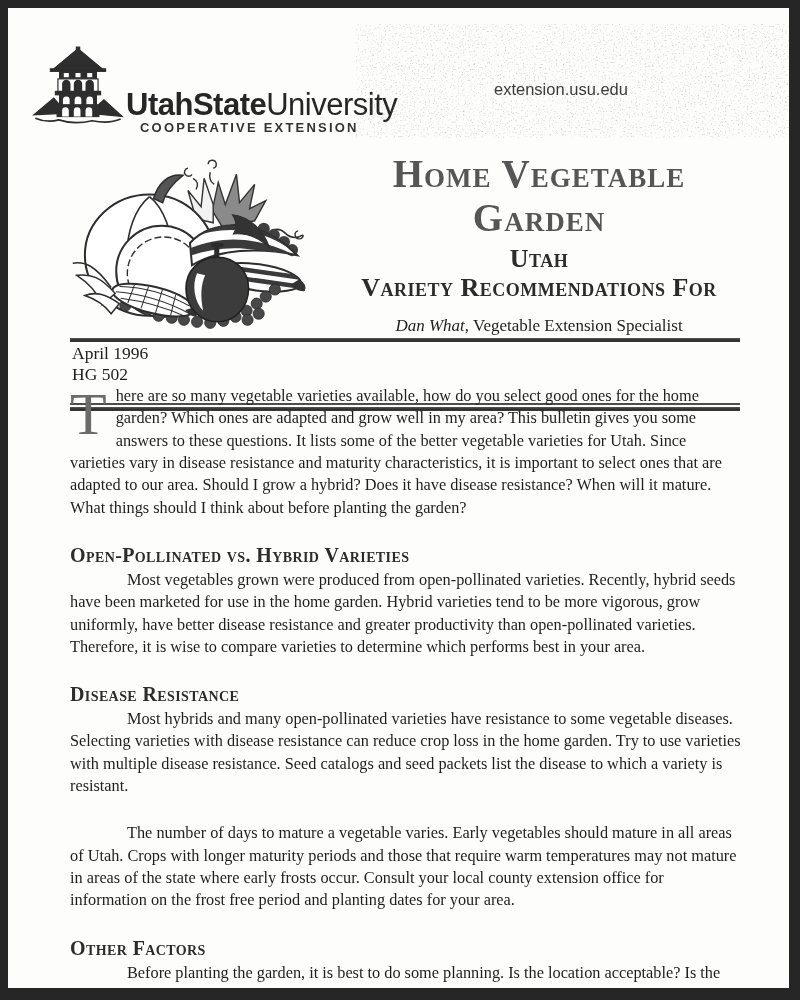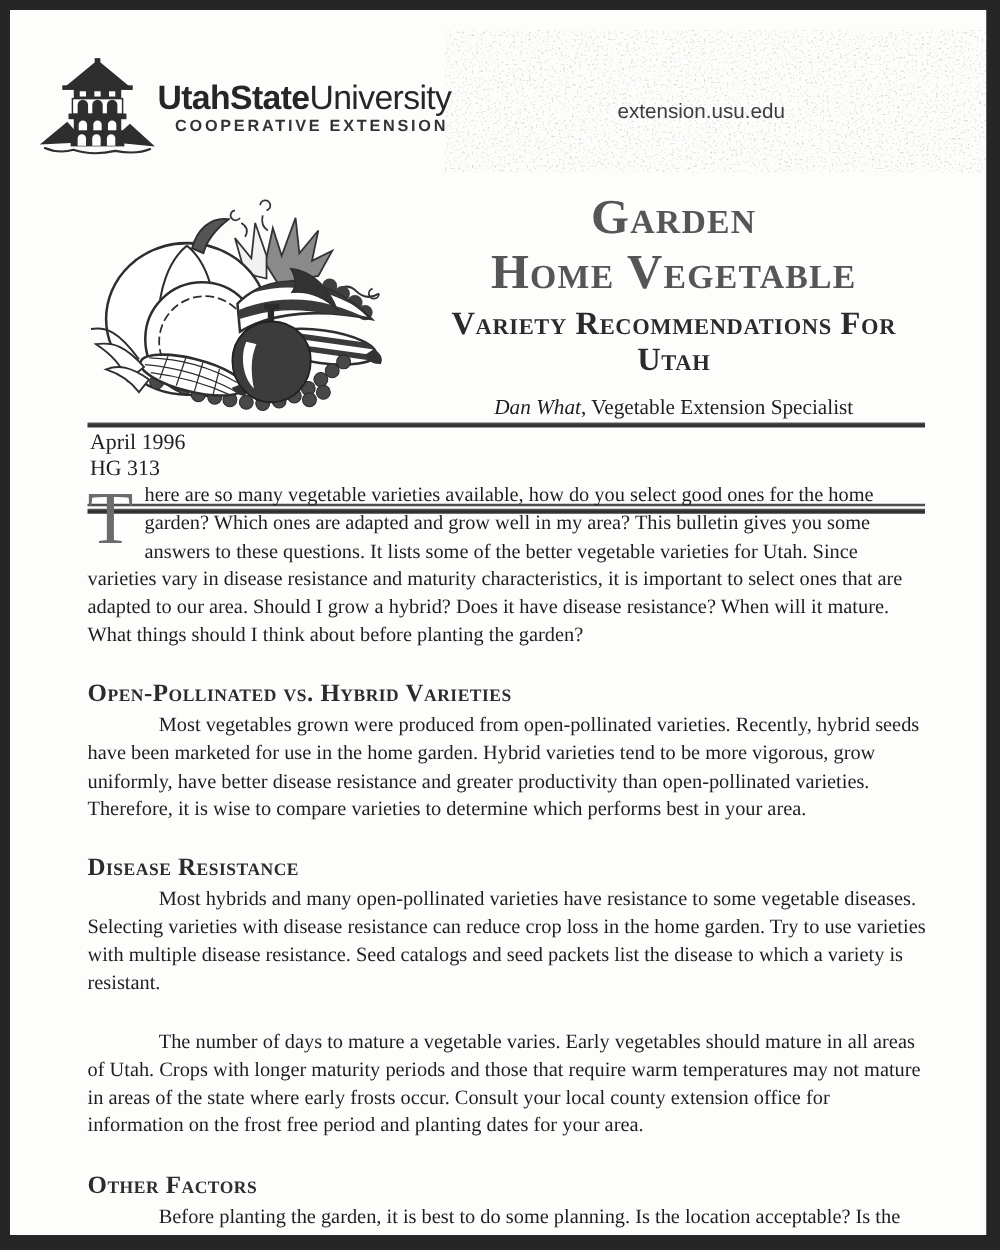--- a/index.html
+++ b/index.html
@@ -4,21 +4,21 @@
 <style>
   html,body{margin:0;padding:0;background:#4a4a4a;}
   .frame{position:relative;width:800px;height:1000px;background:#262626;overflow:hidden;}
   .page{position:absolute;top:8px;left:8px;right:11px;bottom:12px;background:#fdfdfc;overflow:hidden;
         font-family:"Liberation Serif", serif;color:#1e1e1e;}
 
   
   .logo-block{position:absolute;top:28px;left:24px;display:flex;align-items:flex-start;}
   .tower{width:92px;height:100px;flex:0 0 auto;}
   .logo-text{margin-left:2px;margin-top:30px;font-family:"Liberation Sans", sans-serif;}
-  .logo-title{font-size:27px;line-height:24px;color:#262626;letter-spacing:-0.5px;}
+  .logo-title{font-size:31px;line-height:24px;color:#262626;letter-spacing:-0.5px;margin-top:27px;}
   .logo-title .bold{font-weight:bold;}
   .logo-sub{font-size:13px;font-weight:bold;letter-spacing:2.2px;color:#333;margin-top:3px;margin-left:14px;}
 
   .noise-band{position:absolute;top:16px;left:348px;right:0;height:114px;}
   .noise-band svg.noise{position:absolute;inset:0;width:100%;height:100%;opacity:.8;}
   .website{position:absolute;left:138px;top:56px;font-family:"Liberation Sans", sans-serif;
            font-size:16.5px;color:#3c3c3c;}
 
   
   .illustration{position:absolute;top:138px;left:52px;width:264px;height:192px;}
@@ -178,35 +178,35 @@
       <path d="M50 140 C 34 118 24 114 12 116" fill="none" stroke="#2e2e2e" stroke-width="1.5"></path>
 
       <rect x="149" y="96" width="12" height="4" fill="#2b2b2b"></rect>
       <rect x="152" y="98" width="5" height="16" fill="#2b2b2b"></rect>
       <path d="M155 110 c 18 0 31 14 31 31 c0 19 -14 33 -31 33 c-17 0 -31 -14 -31 -33 c0 -17 13 -31 31 -31 Z" fill="#3c3c3c" stroke="#222" stroke-width="1.5"></path>
       <path d="M135 126 c -5 11 -3 28 6 37 c -3 -15 -2 -26 2 -35 Z" fill="#fff"></path>
     </svg>
 
     <div class="title-block">
       <h1 class="doc-title">
+        <span>Home Vegetable</span>
         <span>Garden</span>
-        <span>Home Vegetable</span>
       </h1>
       <h2 class="doc-subtitle">
+        <span>Utah</span>
         <span>Variety Recommendations For</span>
-        <span>Utah</span>
       </h2>
       <p class="byline"><em>Dan What</em><span>, Vegetable Extension Specialist</span></p>
     </div>
 
     <div class="meta-bar">
       <div class="thick-rule"></div>
       <div class="meta-row">
         <span>April 1996</span>
-        <span>HG 313</span>
+        <span>HG 502</span>
       </div>
       <div class="thick-rule bottom"></div>
     </div>
 
     <article>
       <p class="intro"><span class="dropcap">T</span><span>here are so many vegetable varieties available, how do you select good ones for the home garden? Which ones are adapted and grow well in my area? This bulletin gives you some answers to these questions. It lists some of the better vegetable varieties for Utah. Since varieties vary in disease resistance and maturity characteristics, it is important to select ones that are adapted to our area. Should I grow a hybrid? Does it have disease resistance? When will it mature. What things should I think about before planting the garden?</span></p>
 
       <section>
         <h3>Open-Pollinated vs. Hybrid Varieties</h3>
         <p>Most vegetables grown were produced from open-pollinated varieties. Recently, hybrid seeds have been marketed for use in the home garden. Hybrid varieties tend to be more vigorous, grow uniformly, have better disease resistance and greater productivity than open-pollinated varieties. Therefore, it is wise to compare varieties to determine which performs best in your area.</p>

